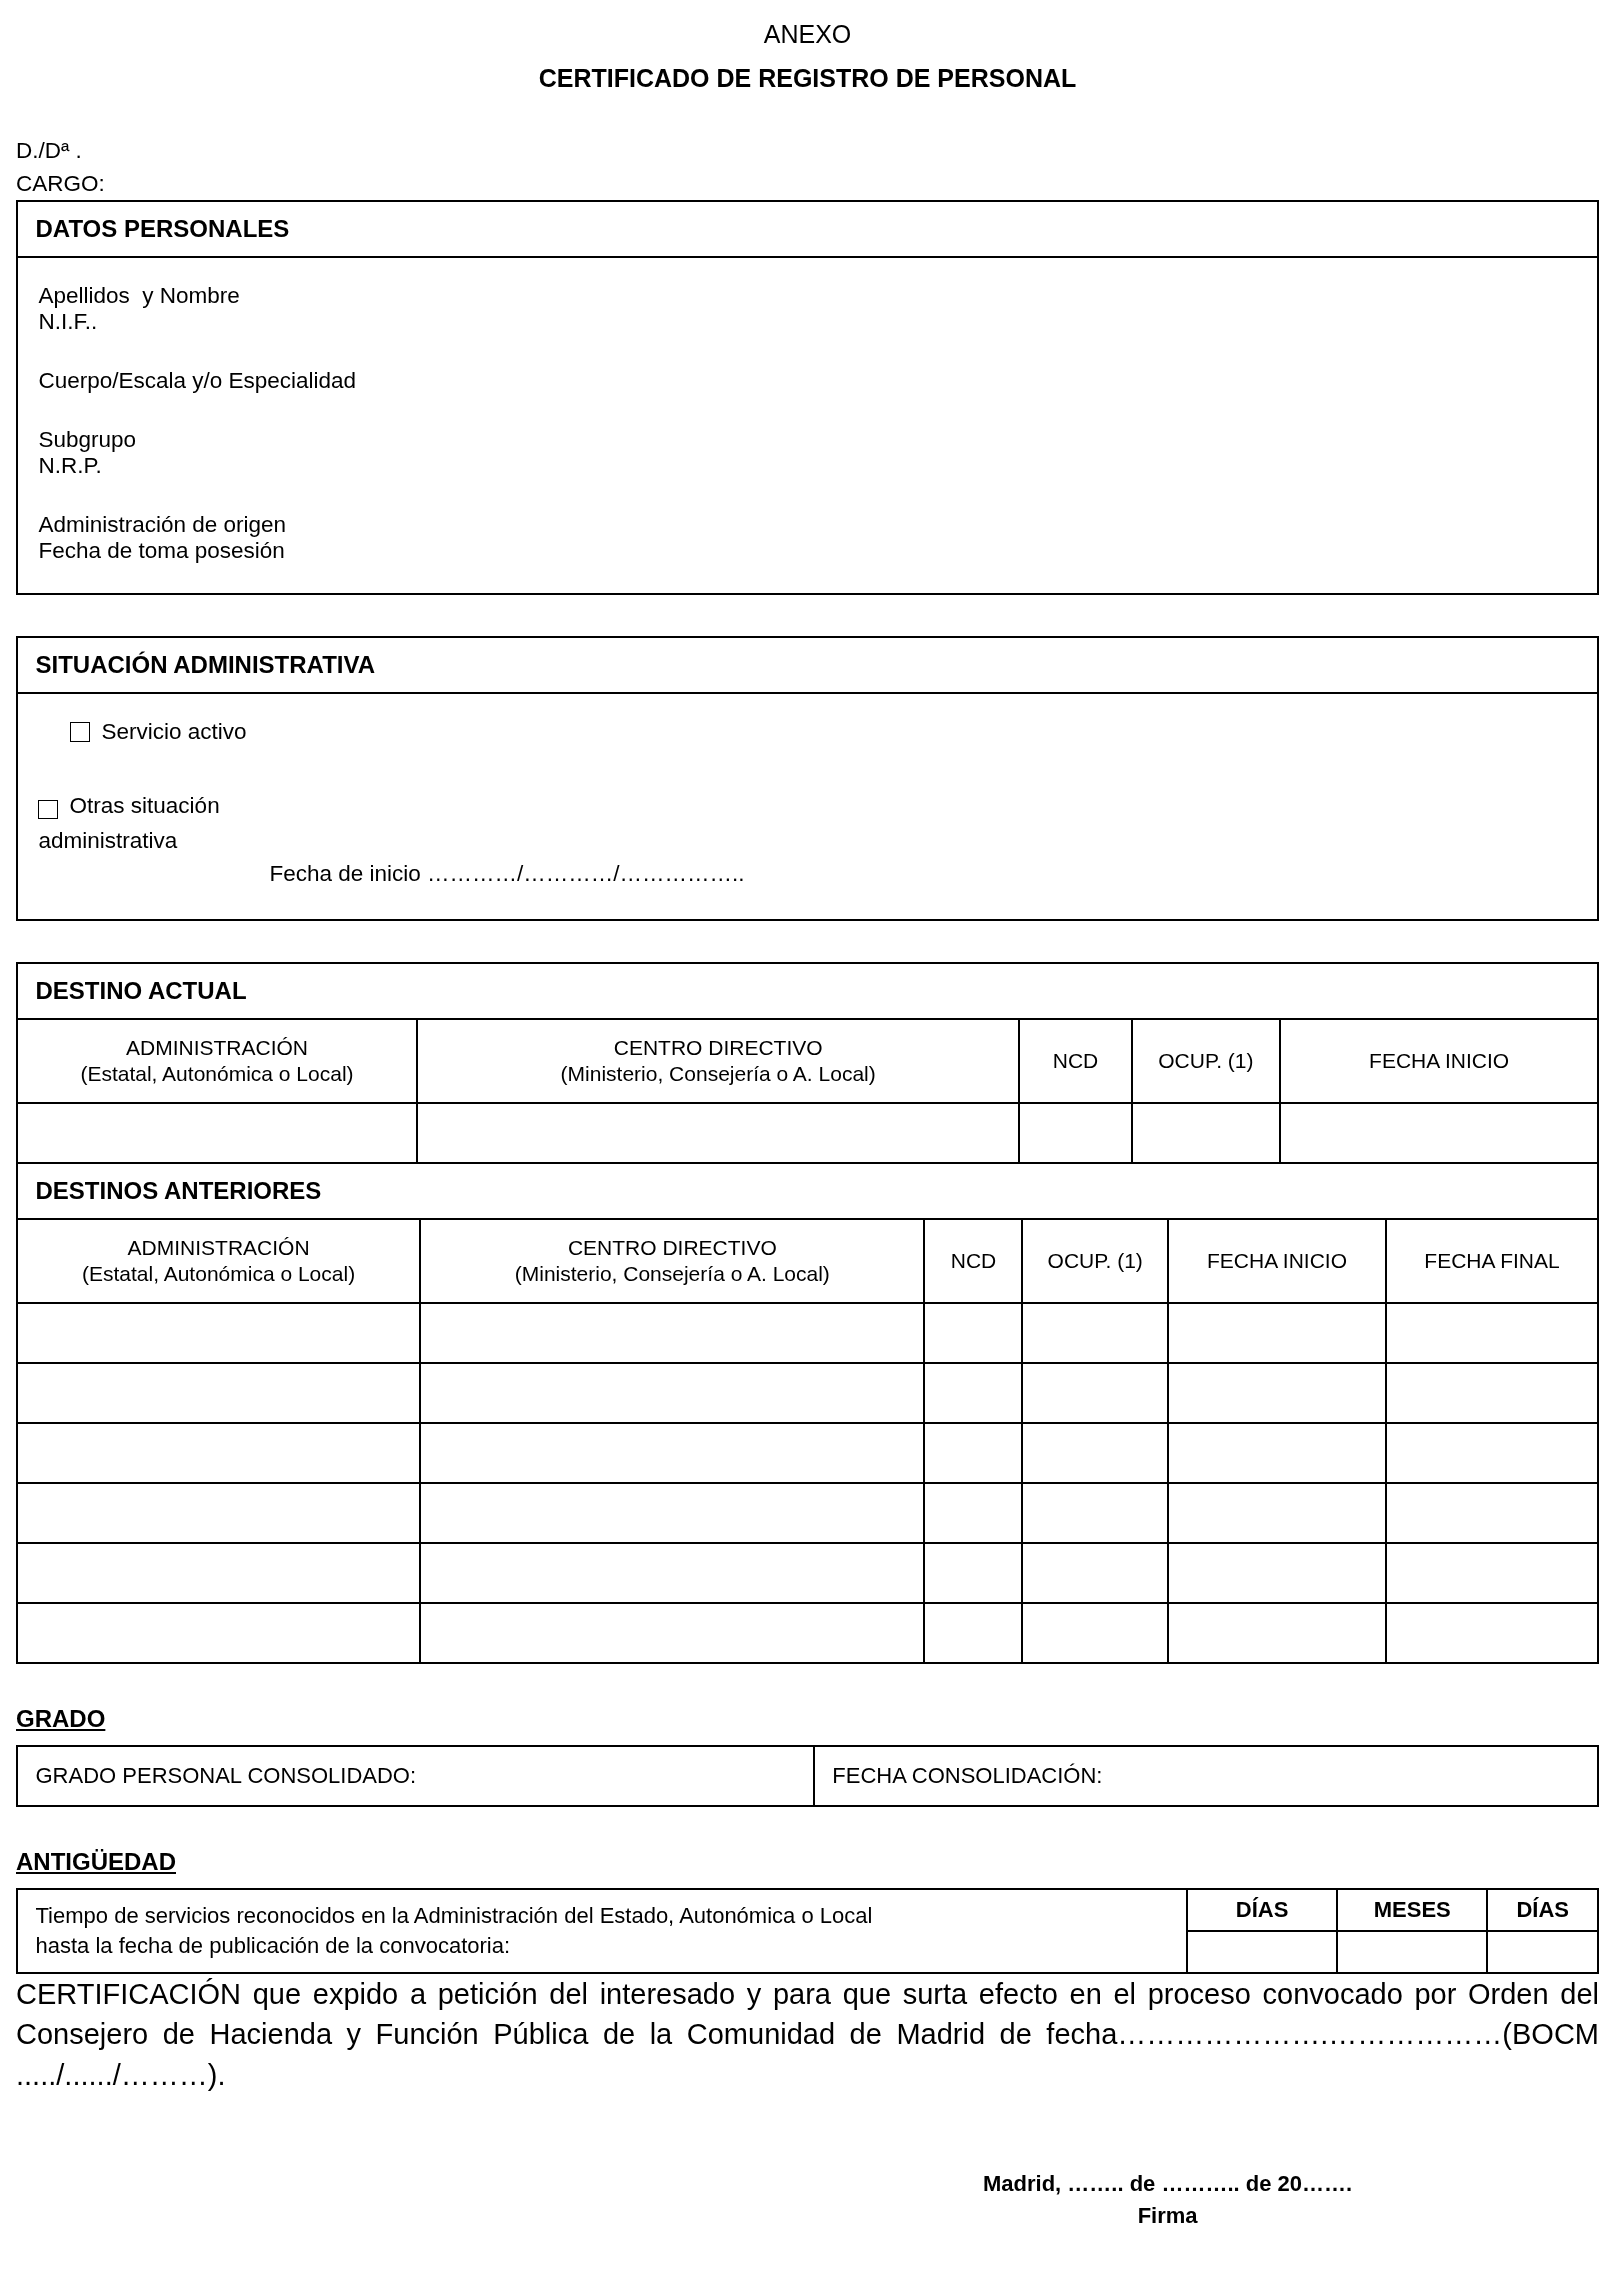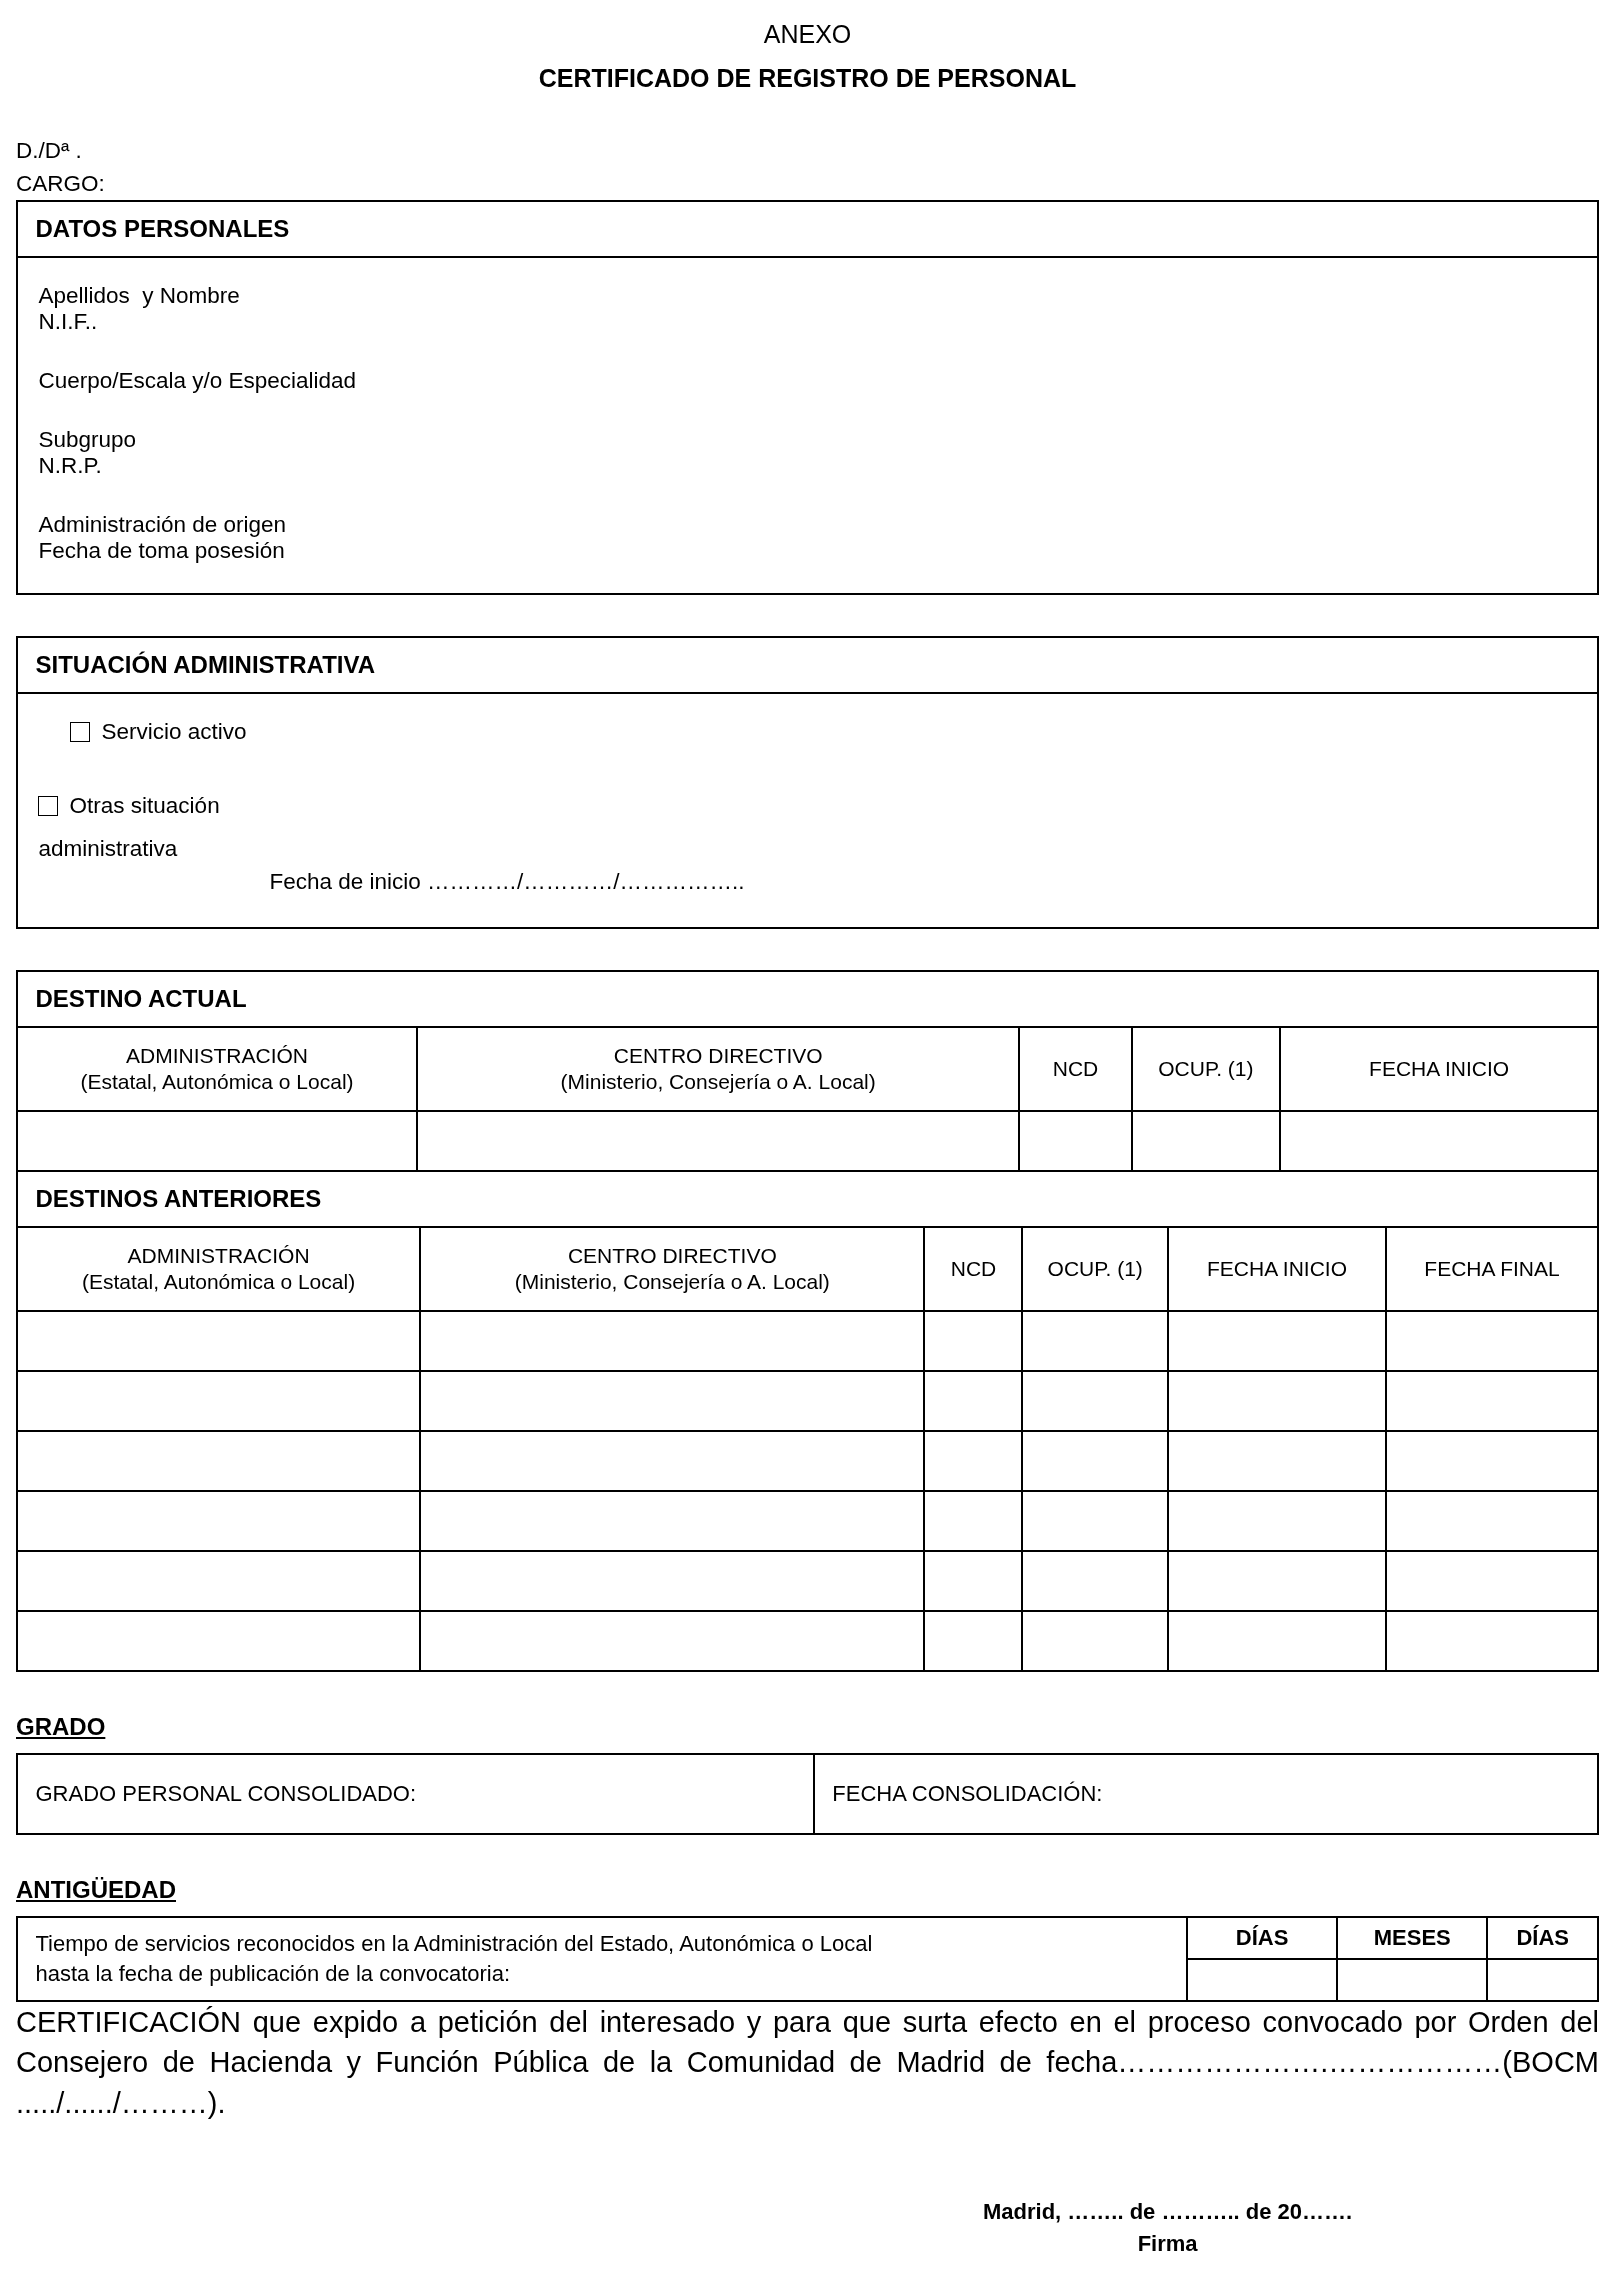--- a/index.html
+++ b/index.html
@@ -19,36 +19,36 @@
 
   .datos-body { padding: 25px 20.4px 29px; }
   .field-line { display: flex; align-items: baseline; white-space: nowrap; font-size: 22.5px; margin-bottom: 33px; flex-direction: column; }
   .field-line:last-child { margin-bottom: 0; }
   .flabel { flex: 0 0 auto; white-space: pre; }
   .leader { overflow: hidden; min-width: 0; flex: 1 1 0px; }
 
   .situacion-body { padding: 25px 20.4px 32px; }
   .check-line { display: flex; align-items: center; font-size: 22.5px; }
   .check-line.first { margin-bottom: 48px; padding-left: 32px; }
-  .check-line.second { margin-bottom: 17px; }
+  .check-line.second { margin-bottom: 9px; align-items: flex-end; }
   .checkbox { width: 19.6px; height: 19.6px; border: 1.5px solid #000; display: inline-block; margin-right: 11.6px; flex: 0 0 auto; }
   .admin-line { width: 83%; margin-bottom: 7.3px; }
   .fecha-line { font-size: 22.5px; padding-left: 231px; }
 
   .grid { width: 100%; border-collapse: collapse; table-layout: fixed; }
   .grid th, .grid td { border: 2.2px solid #000; }
   .grid thead th { font-weight: normal; text-align: center; vertical-align: middle; white-space: pre-line; font-size: 21px; line-height: 1.28; height: 84px; padding: 7.3px 7.3px; }
   .row-blank td { height: 60px; }
 
   .tables-block { margin-bottom: 0; }
   .footnote { font-size: 20.4px; margin-top: 11.6px; }
 
   .sub-heading { font-weight: bold; font-size: 24px; text-decoration: underline; margin-top: 41px; margin-bottom: 11.6px; }
 
-  .grado-table td { height: 80px; vertical-align: middle; padding: 7.3px 17.5px; font-size: 22px; font-weight: normal; }
+  .grado-table td { height: 60px; vertical-align: middle; padding: 7.3px 17.5px; font-size: 22px; font-weight: normal; }
 
   .antiguedad-table th { font-weight: bold; font-size: 22px; height: 42px; text-align: center; vertical-align: middle; padding: 4.4px; }
   .antiguedad-table td.blank-small { height: 42px; }
   .antiguedad-table td.label-cell { vertical-align: middle; padding: 8.7px 17.5px; font-size: 22px; white-space: pre-line; line-height: 1.35; }
 
   .certificacion-par { font-size: 29px; line-height: 1.4; text-align: justify; }
 
   .signature { margin-top: 76px; margin-left: 967px; width: fit-content; text-align: center; font-weight: bold; font-size: 22px; }
   .sig-firma { margin-top: 5.8px; }
 </style>

